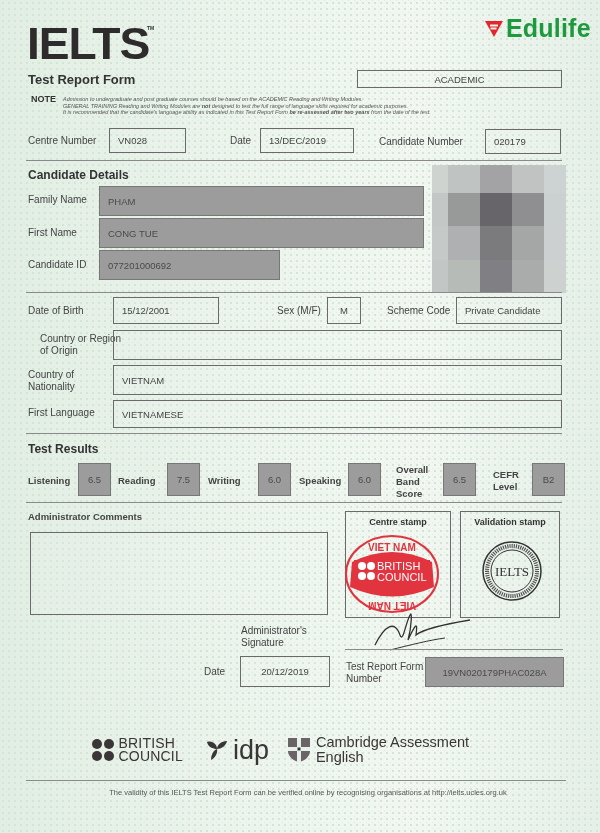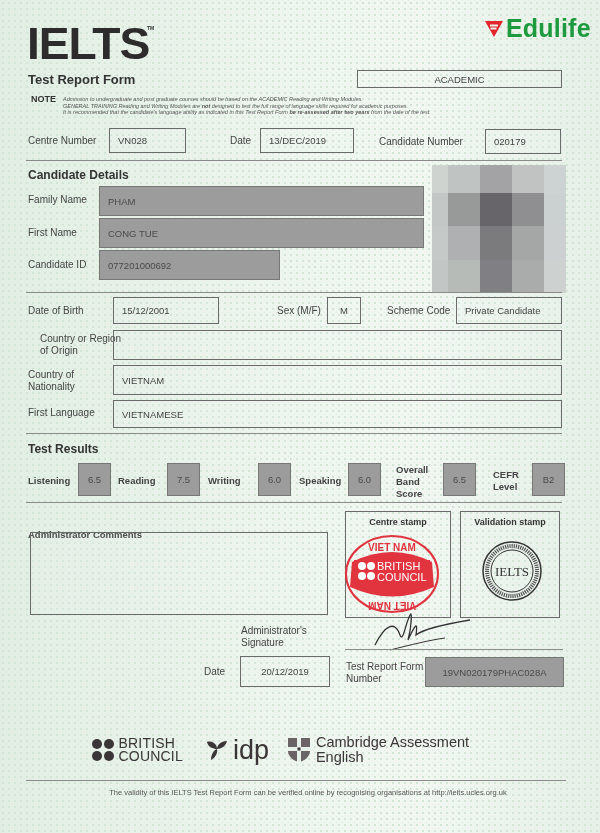--- a/index.html
+++ b/index.html
@@ -210,21 +210,21 @@
 </div>
 <div class="score-label" style="left:493px; top:469px;">
   <div>CEFR</div>
   <div>Level</div>
 </div>
 <div class="box gray center" style="left:532px; top:463px; width:33px; height:33px;">
   <span>B2</span>
 </div>
 <div class="hr" style="left:26px; top:502px; width:536px;"></div>
 
-<div class="score-label" style="left:28px; top:511px;margin-top:18px;">Administrator Comments</div>
+<div class="score-label" style="left:28px; top:511px;">Administrator Comments</div>
 <div class="box" style="left:30px; top:532px; width:298px; height:83px;">
   <span></span>
 </div>
 
 <div class="stamp-box" style="left:345px; top:511px; width:106px; height:107px;">
   <div class="stamp-title">Centre stamp</div>
 </div>
 <svg class="abs" style="left:342px; top:532px;" width="100" height="85" viewBox="0 0 100 85">
   <ellipse cx="50" cy="42" rx="46" ry="38" fill="none" stroke="#e1343f" stroke-width="2"></ellipse>
   <path d="M10 30 Q50 10 90 30 L92 55 Q50 74 8 55 Z" fill="#e1343f"></path>

